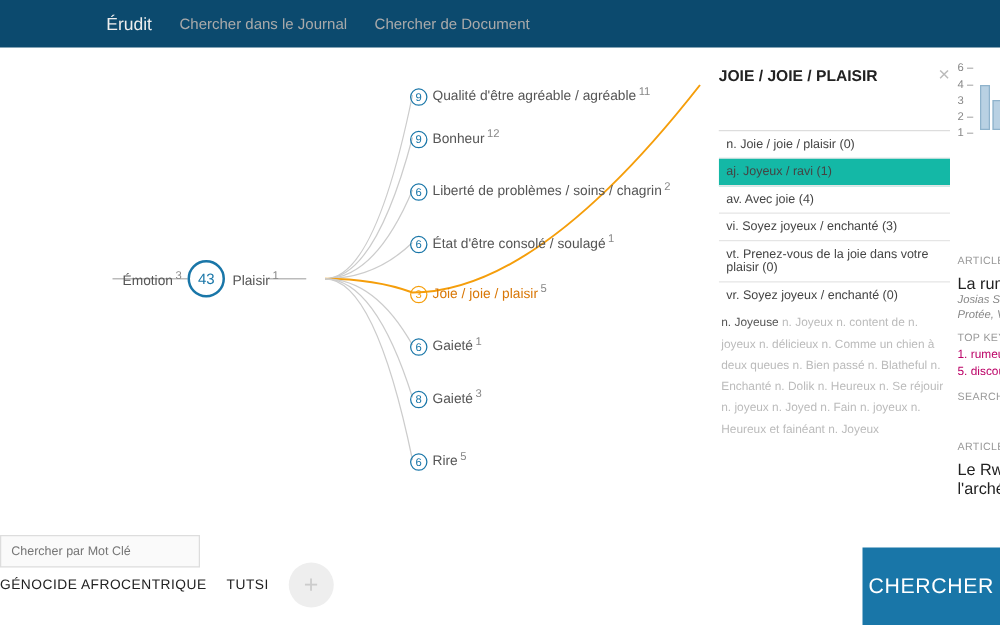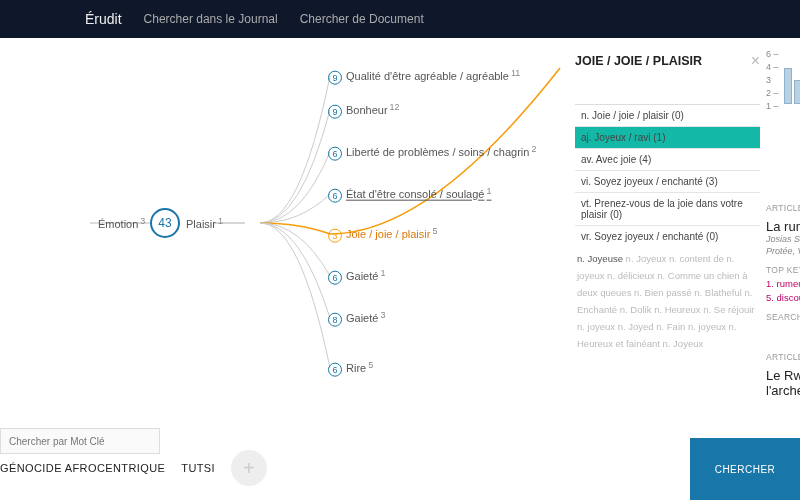--- a/index.html
+++ b/index.html
@@ -1,17 +1,17 @@
 <!DOCTYPE html>
 <html><head>
 <meta charset="utf-8">
 <style>
 * { box-sizing: border-box; margin: 0; padding: 0; }
 body { font-family: -apple-system, Helvetica, Arial, sans-serif; font-size: 12px; color: #333; background: #fff; width: 800px; height: 500px; overflow: hidden; position: relative; }
-.topbar { background: #0f172a; color: #bbb; height: 38px; display: flex; align-items: center; padding-left: 85px; gap: 22px; font-size: 12px; }
+.topbar { background: #0c4a6e; color: #bbb; height: 38px; display: flex; align-items: center; padding-left: 85px; gap: 22px; font-size: 12px; }
 .topbar .brand { color: #eee; font-size: 14px; }
 .topbar .navlink { color: #aaa; cursor: pointer; }
 .viz { position: absolute; top: 38px; left: 0; width: 570px; height: 390px; }
 .node-circle { position: absolute; transform: translate(-50%, -50%); border: 2px solid #1976a8; border-radius: 50%; display: flex; align-items: center; justify-content: center; color: #1976a8; font-size: 12px; background: #fff; }
 .node-label { position: absolute; transform: translateY(-50%); font-size: 11px; color: #555; white-space: nowrap; }
 .node-label .sup { font-size: 9px; vertical-align: super; color: #888; margin-left: 2px; }
 .badge { display: inline-flex; width: 14px; height: 14px; border: 1.5px solid #1976a8; color: #1976a8; border-radius: 50%; align-items: center; justify-content: center; font-size: 9px; margin-right: 4px; }
 .badge.orange { border-color: #f59e0b; color: #f59e0b; }
 .row-sel { color: #d97706; }
 .detail-panel { position: absolute; top: 48px; left: 575px; width: 185px; }
@@ -27,21 +27,21 @@
 .ticks span { display: block; line-height: 13px; }
 .art-title { font-size: 13px; color: #222; margin-top: 6px; }
 .art-meta { font-size: 9px; color: #888; font-style: italic; line-height: 1.3; }
 .section-label { font-size: 8.5px; color: #999; margin-top: 8px; letter-spacing: .3px; }
 .kw-list { font-size: 9.5px; color: #b06; line-height: 1.4; margin-top: 2px; }
 .bottom { position: absolute; left: 0; bottom: 0; width: 100%; height: 72px; }
 .search-box { position: absolute; left: 0; top: 0; width: 160px; height: 26px; border: 1px solid #ddd; background: #fafafa; font-size: 10px; padding: 4px 8px; color: #999; }
 .tags-row { position: absolute; left: 0; bottom: 14px; display: flex; gap: 16px; align-items: center; font-size: 11px; letter-spacing: .4px; }
 .tags-row .tag { color: #222; cursor: pointer; }
 .add-btn { width: 36px; height: 36px; border-radius: 50%; background: #eee; display: flex; align-items: center; justify-content: center; color: #ccc; font-size: 20px; cursor: pointer; }
-.search-btn { position: absolute; right: 0; bottom: 0; width: 110px; height: 62px; background: #1976a8; color: #fff; display: flex; align-items: center; justify-content: center; font-size: 10px; letter-spacing: .5px; cursor: pointer; }
+.search-btn { position: absolute; right: 0; bottom: 0; width: 110px; height: 62px; background: #1976a8; color: #fff; display: flex; align-items: center; justify-content: center; font-size: 17px; letter-spacing: .5px; cursor: pointer; }
 svg.edges { position: absolute; inset: 0; }
 .chart-bars { display:flex; align-items:flex-end; height:50px; gap:2px;}
 .chart-bars div { width:8px; background:#b9d1e3; border:1px solid #8fb3cc;}
 </style>
 </head>
 <body>
 
 <div class="topbar">
   <span class="brand">Érudit</span>
   <span class="navlink">Chercher dans le Journal</span>
@@ -64,21 +64,21 @@
 
   <div class="node-label" style="left:98px;top:185px"><span>Émotion</span><span class="sup">3</span></div>
 
   <div class="node-circle" style="left:165px;top:185px;width:30px;height:30px">43</div>
   <div class="node-label" style="left:186px;top:185px"><span>Plaisir</span><span class="sup">1</span></div>
 
   <div id="leaf-container">
       <div class="node-label" style="left: 328px; top: 38px;"><span class="badge ">9</span>Qualité d'être agréable / agréable<span class="sup">11</span></div>
       <div class="node-label" style="left: 328px; top: 72px;"><span class="badge ">9</span>Bonheur<span class="sup">12</span></div>
       <div class="node-label" style="left: 328px; top: 114px;"><span class="badge ">6</span>Liberté de problèmes / soins / chagrin<span class="sup">2</span></div>
-      <div class="node-label" style="left: 328px; top: 156px; text-decoration: underline;"><span class="badge ">6</span>État d'être consolé / soulagé<span class="sup">1</span></div>
+      <div class="node-label" style="left: 328px; top: 156px;"><span class="badge ">6</span>État d'être consolé / soulagé<span class="sup">1</span></div>
       <div class="node-label row-sel" style="left: 328px; top: 196px;"><span class="badge orange">3</span>Joie / joie / plaisir<span class="sup">5</span></div>
       <div class="node-label" style="left: 328px; top: 238px;"><span class="badge ">6</span>Gaieté<span class="sup">1</span></div>
       <div class="node-label" style="left: 328px; top: 280px;"><span class="badge ">8</span>Gaieté<span class="sup">3</span></div>
       <div class="node-label" style="left: 328px; top: 330px;"><span class="badge ">6</span>Rire<span class="sup">5</span></div>
     </div>
 </div>
 
 <div class="detail-panel">
   <div class="detail-head">
     <h3>JOIE / JOIE / PLAISIR</h3>

